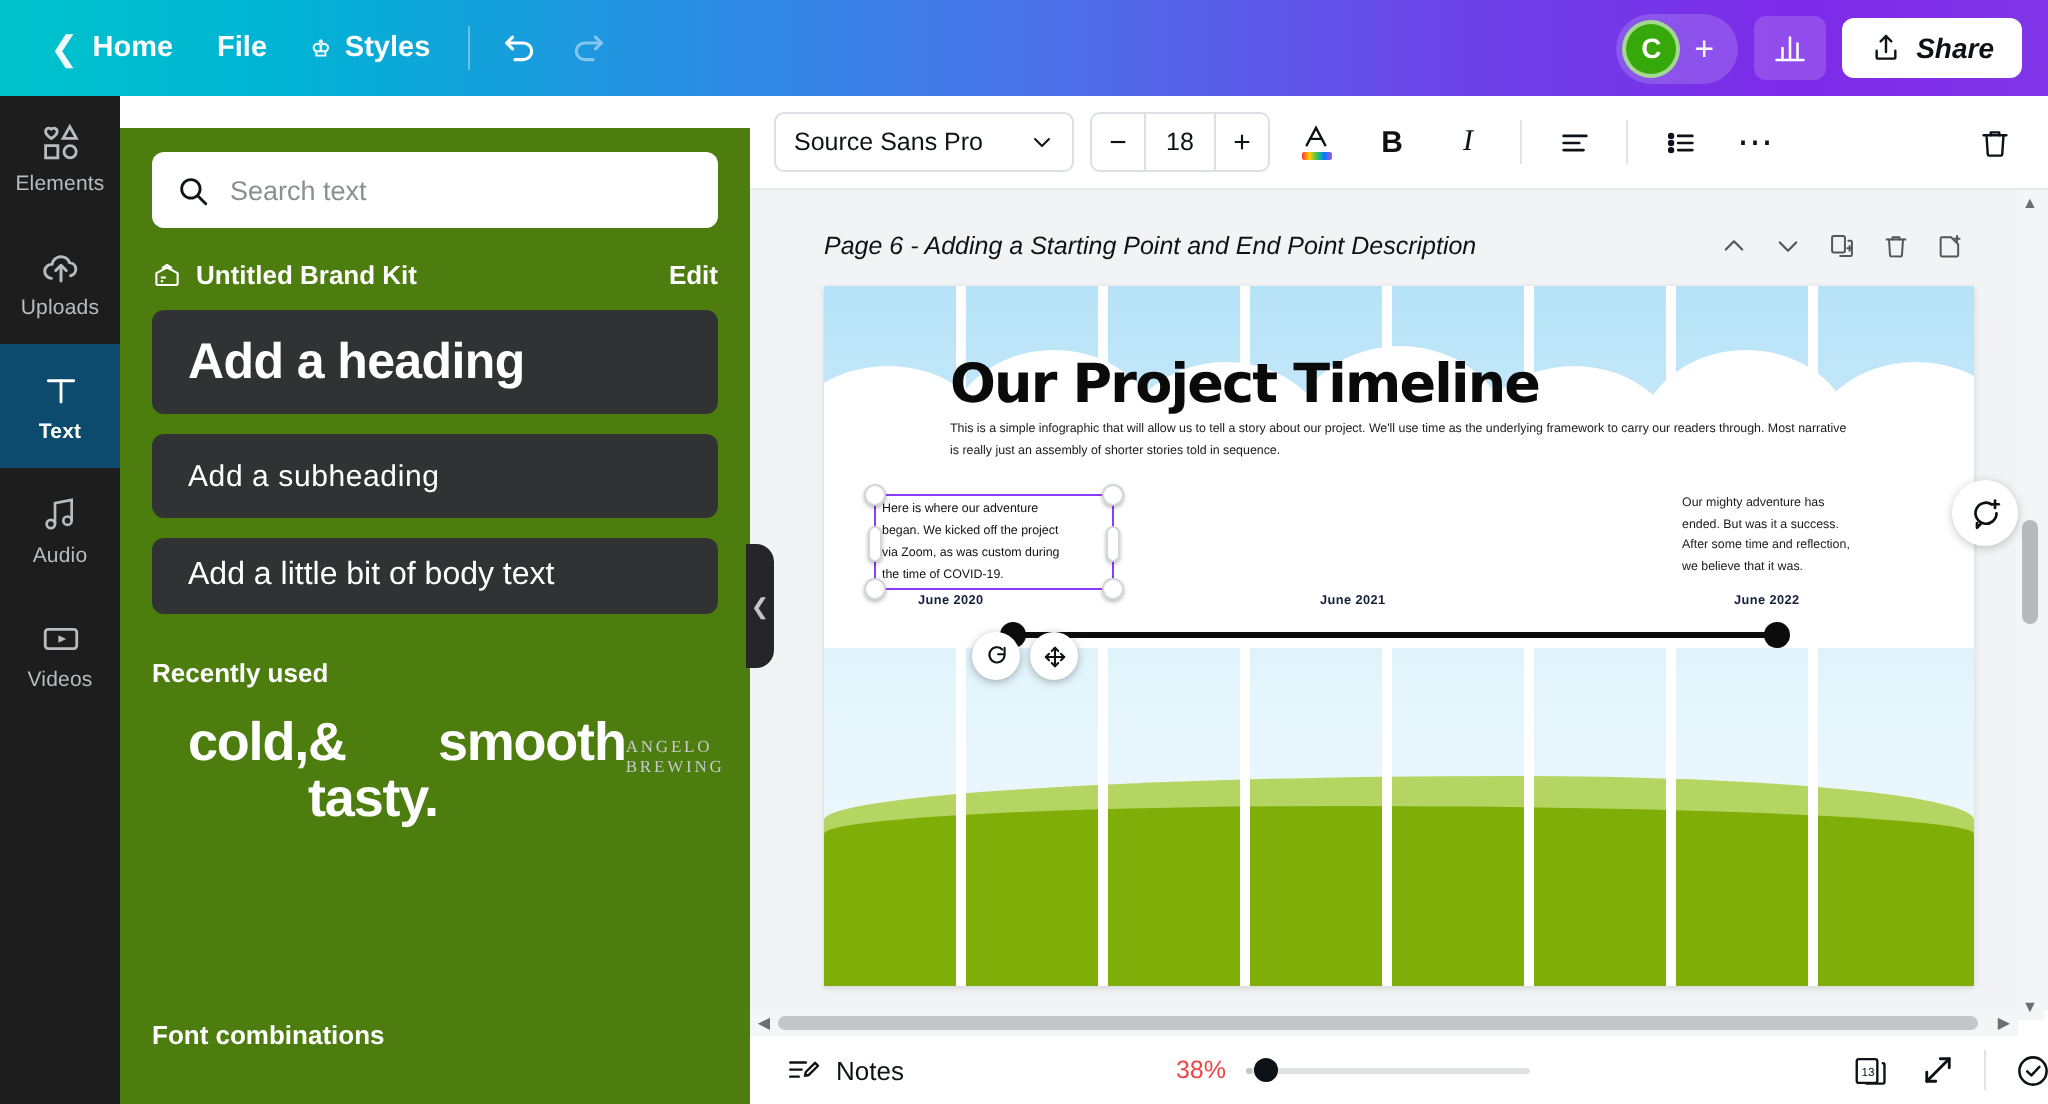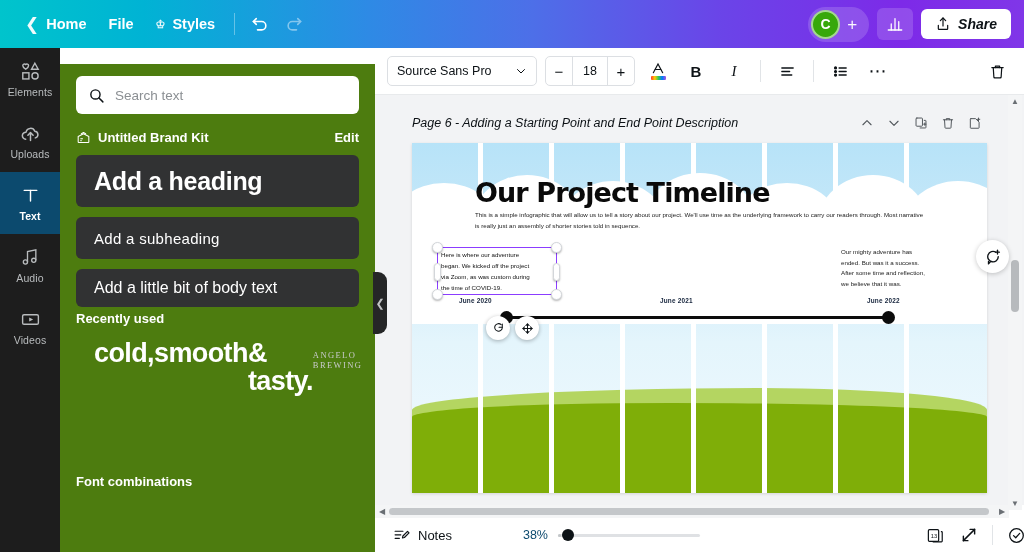--- a/index.html
+++ b/index.html
@@ -91,21 +91,21 @@
   .text-card {
     background: #313233; border-radius: 6px; margin-top: 10px;
     display: flex; align-items: center; padding: 0 18px; cursor: pointer;
   }
   .card-heading { height: 52px; }
   .card-heading span { color: #fff; font-size: 25px; font-weight: bold; letter-spacing: -.3px; }
   .card-sub { height: 42px; }
   .card-sub span { color: #fff; font-size: 15px; letter-spacing: .3px; }
   .card-body { height: 38px; }
   .card-body span { color: #fff; font-size: 16px; }
-  .section-title { color: #fff; font-size: 13px; font-weight: bold; margin-top: 4px; }
+  .section-title { color: #fff; font-size: 13px; font-weight: bold; margin-top: 22px; }
   .recent-card {
     margin-top: 14px; height: 130px; display: flex; flex-direction: row;
     justify-content: flex-start; padding-left: 18px; cursor: pointer;
   }
   .recent-card .big {
     color: #fff; font-size: 27px; font-weight: bold; line-height: 1.03; letter-spacing: -.6px;
   }
   .recent-card .small {
     color: #c8cacb; font-size: 8.5px; letter-spacing: 1.4px; margin-top: 10px;
     font-family: "Liberation Serif", serif;
@@ -254,21 +254,21 @@
   }
   #hthumb { position: absolute; left: 14px; top: 3px; width: 600px; height: 7px; background: #c4c7ca; border-radius: 4px; cursor: pointer; }
   .sc-arrow-h { width: 14px; text-align: center; font-size: 8px; color: #6a6f74; }
 
   
   #bottombar {
     position: absolute; left: 375px; top: 518px; width: 702px; height: 34px;
     background: #fff; display: flex; align-items: center; padding: 0 12px; gap: 10px;
   }
   .notes-btn { display: flex; align-items: center; gap: 8px; font-size: 13px; color: #0d1216; cursor: pointer; padding: 4px 6px; border-radius: 5px; }
-  .zoom-pct { font-size: 12.5px; color: #0c4a6e; margin-left: 55px; }
+  .zoom-pct { font-size: 12.5px; color: #ef4444; margin-left: 120px; }
   .zoom-slider { position: relative; width: 142px; height: 14px; display: flex; align-items: center; cursor: pointer; }
   .zs-track { width: 142px; height: 3px; background: #dfe1e4; border-radius: 2px; }
   .zs-knob { position: absolute; left: 4px; width: 12px; height: 12px; border-radius: 50%; background: #0d1216; }
   .zs-dotleft { position: absolute; left: 0; width: 3px; height: 3px; border-radius:50%; background:#c3c6c9; }
   .bb-right { margin-left: auto; display: flex; align-items: center; gap: 4px; }
   .bb-ico { width: 30px; height: 28px; display: flex; align-items: center; justify-content: center; cursor: pointer; border-radius: 5px; color: #0d1216; }
   .bb-sep { width: 1px; height: 20px; background: #e1e4e7; margin: 0 4px; }
 </style>
 </head>
 <body>
@@ -403,22 +403,22 @@
   <div class="text-card card-sub">
     <span>Add a subheading</span>
   </div>
   <div class="text-card card-body">
     <span>Add a little bit of body text</span>
   </div>
 
   <div class="section-title">Recently used</div>
   <div class="recent-card">
     <div class="big">cold,</div>
+    <div class="big">&amp; tasty.</div>
     <div class="big">smooth</div>
-    <div class="big">&amp; tasty.</div>
     <div class="small">ANGELO BREWING</div>
   </div>
 
   <div class="section-title">Font combinations</div>
 </div>
 
 <div id="panel-handle">
   <span>❮</span>
 </div>
 

